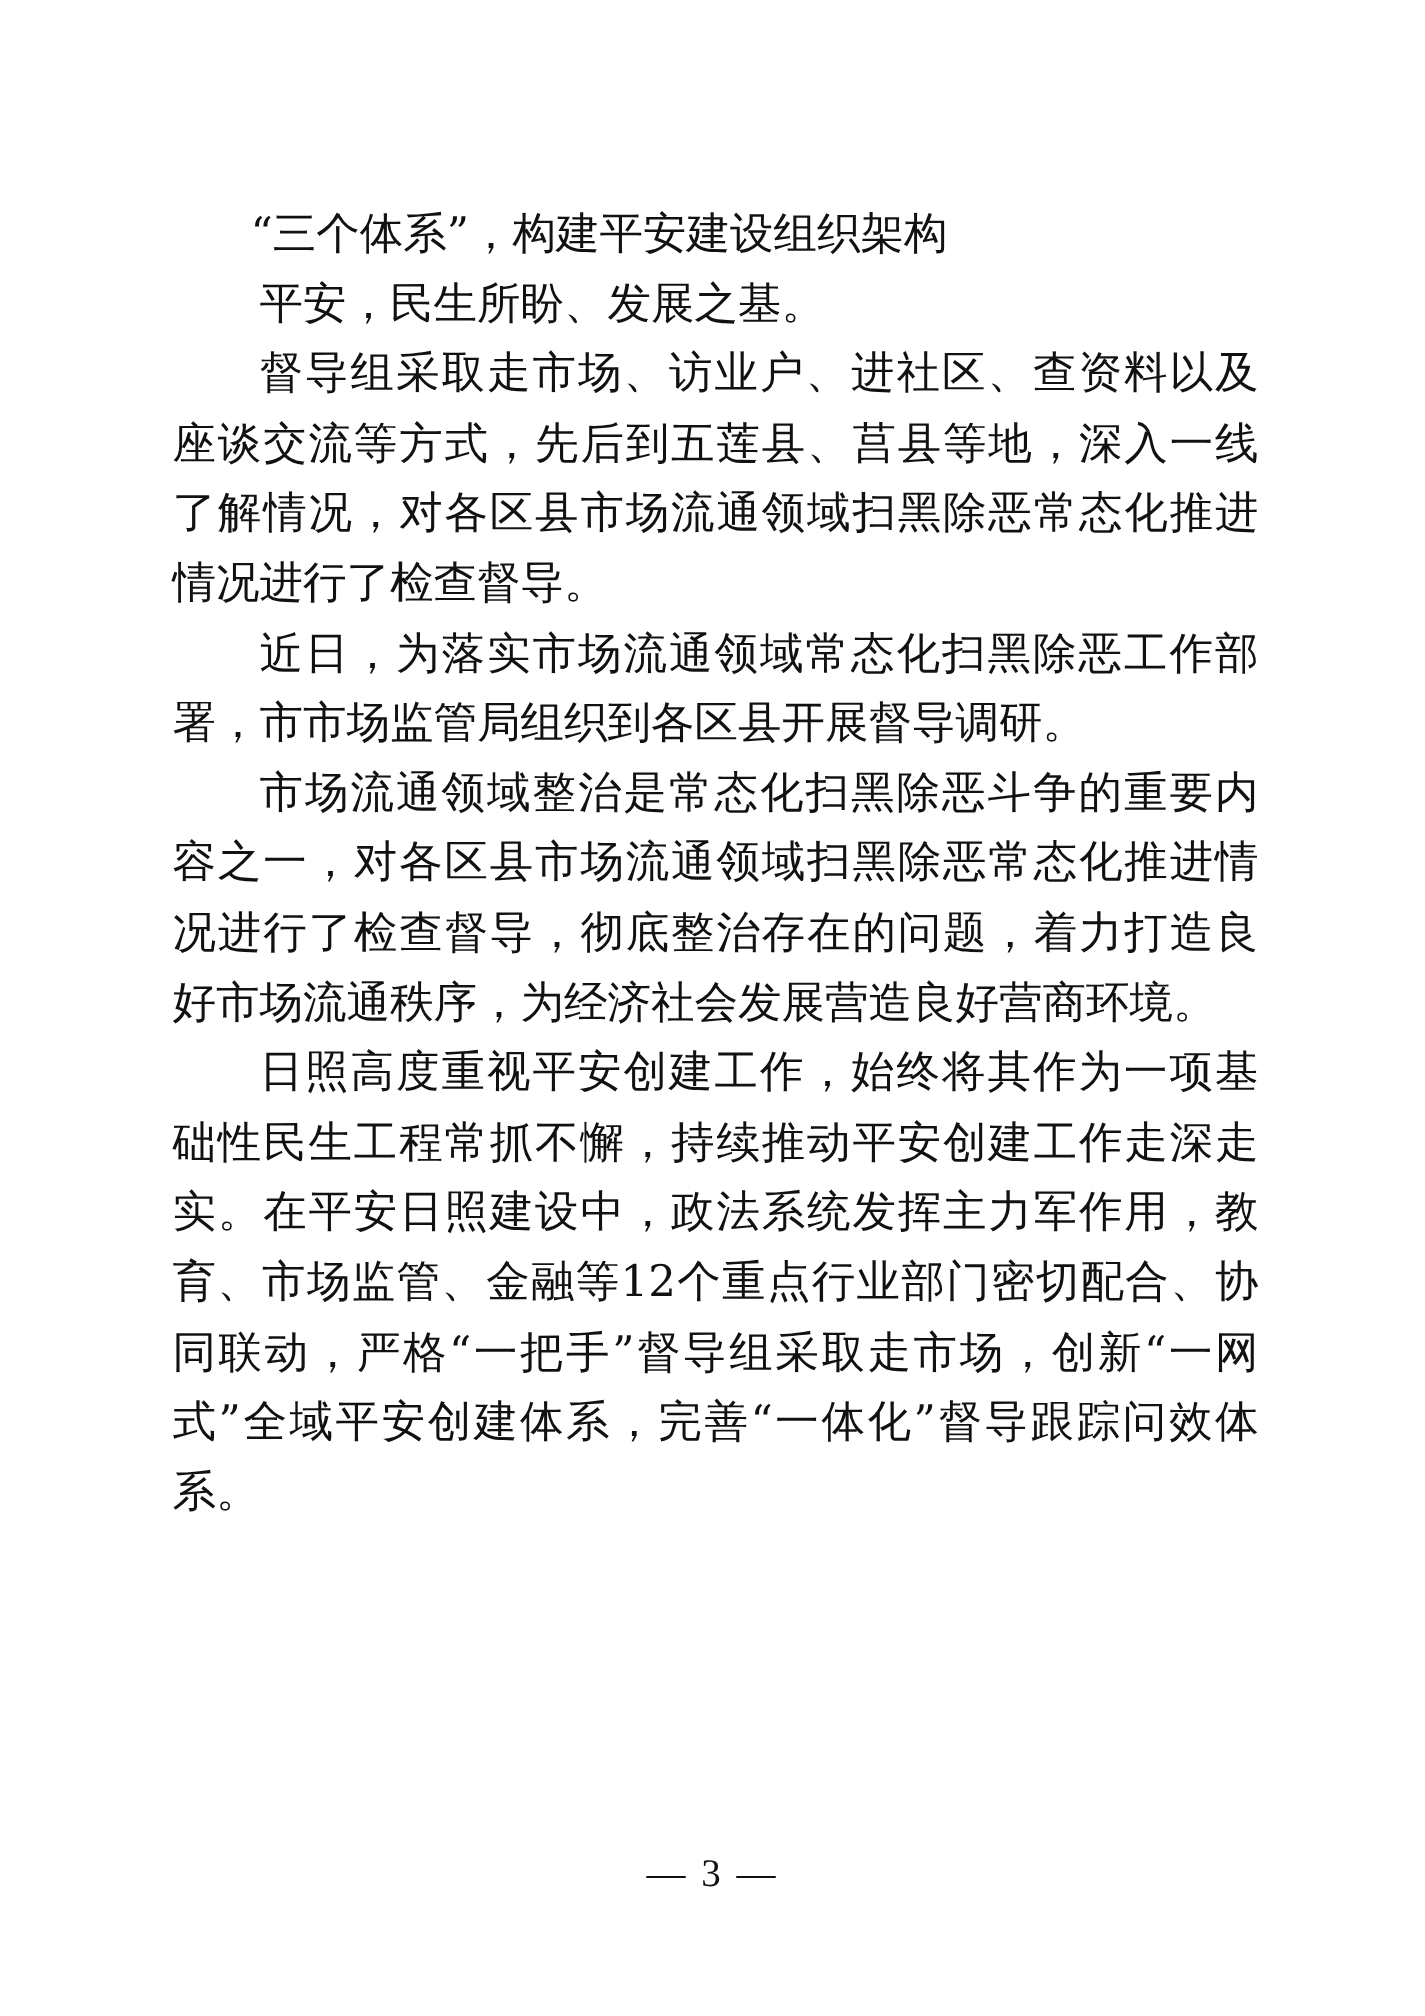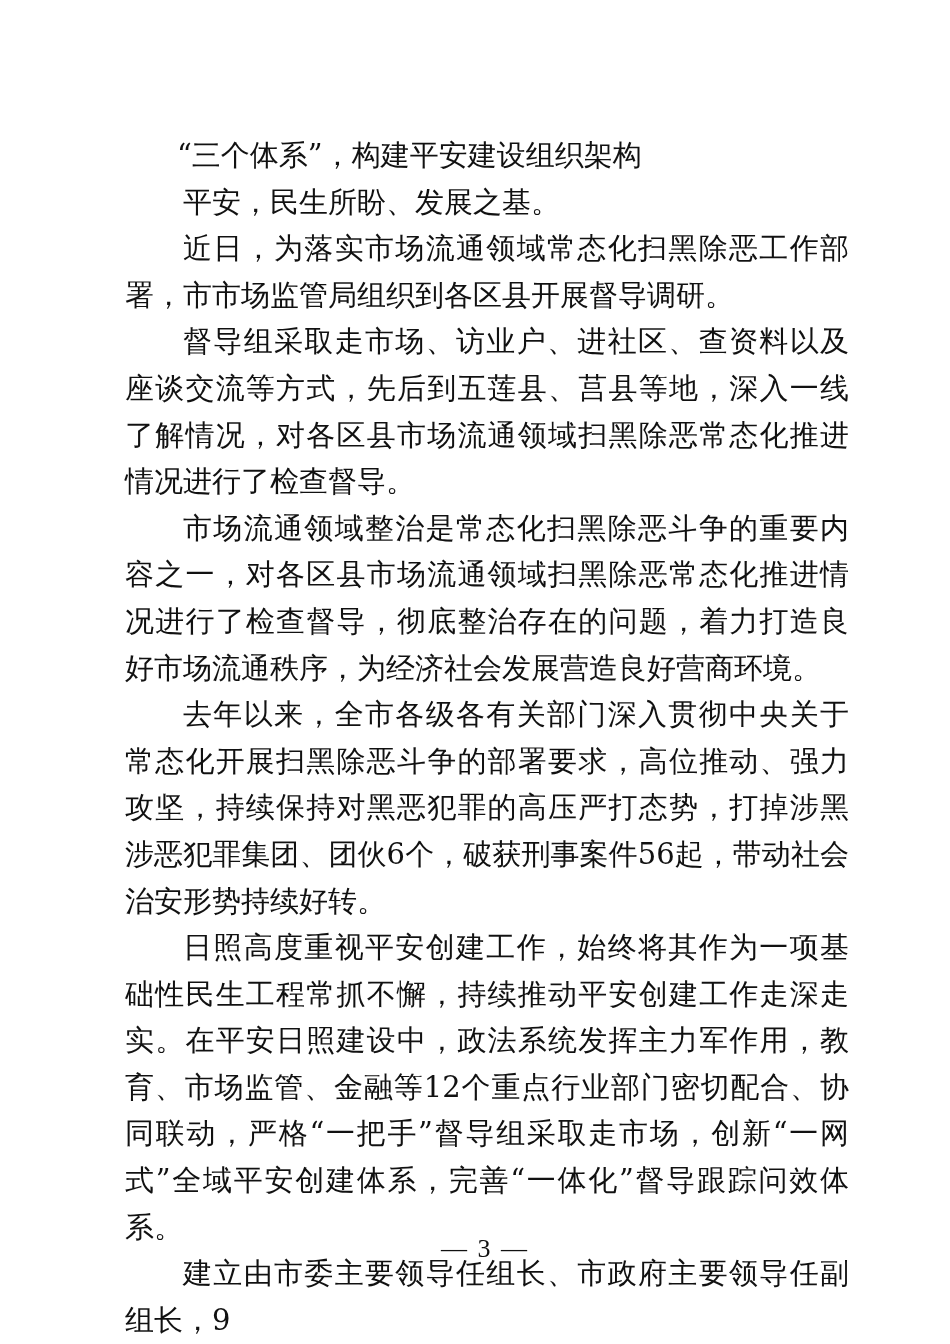--- a/index.html
+++ b/index.html
@@ -1,18 +1,18 @@
 <!DOCTYPE html>
 <html><head>
 <meta charset="utf-8">
 <style>
   html, body { margin: 0; padding: 0; background: #ffffff; }
   body { width: 950px; height: 1344px; position: relative; overflow: hidden; }
   .page {
-    position: absolute; left: 0; top: 0; width: 940px; height: 1344px; background: #fff; margin-left: 10px;
+    position: absolute; left: 0; top: 0; width: 940px; height: 1344px; background: #fff;
   }
   .content {
     position: absolute; left: 115px; top: 132px; width: 724px;
     font-family: "DejaVu Serif", "Liberation Serif", serif;
     font-size: 29px; line-height: 46.6px; color: #111;
     text-align: justify; text-justify: inter-character;
   }
   .content p { margin: 0; text-indent: 58px; }
   .content p.heading { text-indent: 52px; }
   .page-number {
@@ -21,21 +21,19 @@
     letter-spacing: 2px;
   }
 </style>
 </head>
 <body>
 
 <div class="page">
   <div class="content">
     <p class="heading">“三个体系”，构建平安建设组织架构</p>
     <p>平安，民生所盼、发展之基。</p>
+    <p>督导组采取走市场、访业户、进社区、查资料以及座谈交流等方式，先后到五莲县、莒县等地，深入一线了解情况，对各区县市场流通领域扫黑除恶常态化推进情况进行了检查督导。</p>
     <p>近日，为落实市场流通领域常态化扫黑除恶工作部署，市市场监管局组织到各区县开展督导调研。</p>
-    <p>督导组采取走市场、访业户、进社区、查资料以及座谈交流等方式，先后到五莲县、莒县等地，深入一线了解情况，对各区县市场流通领域扫黑除恶常态化推进情况进行了检查督导。</p>
     <p>市场流通领域整治是常态化扫黑除恶斗争的重要内容之一，对各区县市场流通领域扫黑除恶常态化推进情况进行了检查督导，彻底整治存在的问题，着力打造良好市场流通秩序，为经济社会发展营造良好营商环境。</p>
-    <p>去年以来，全市各级各有关部门深入贯彻中央关于常态化开展扫黑除恶斗争的部署要求，高位推动、强力攻坚，持续保持对黑恶犯罪的高压严打态势，打掉涉黑涉恶犯罪集团、团伙6个，破获刑事案件56起，带动社会治安形势持续好转。</p>
     <p>日照高度重视平安创建工作，始终将其作为一项基础性民生工程常抓不懈，持续推动平安创建工作走深走实。在平安日照建设中，政法系统发挥主力军作用，教育、市场监管、金融等12个重点行业部门密切配合、协同联动，严格“一把手”督导组采取走市场，创新“一网式”全域平安创建体系，完善“一体化”督导跟踪问效体系。</p>
-    <p>建立由市委主要领导任组长、市政府主要领导任副组长，9</p>
   </div>
   <div class="page-number">— 3 —</div>
 </div>
 
 </body></html>

